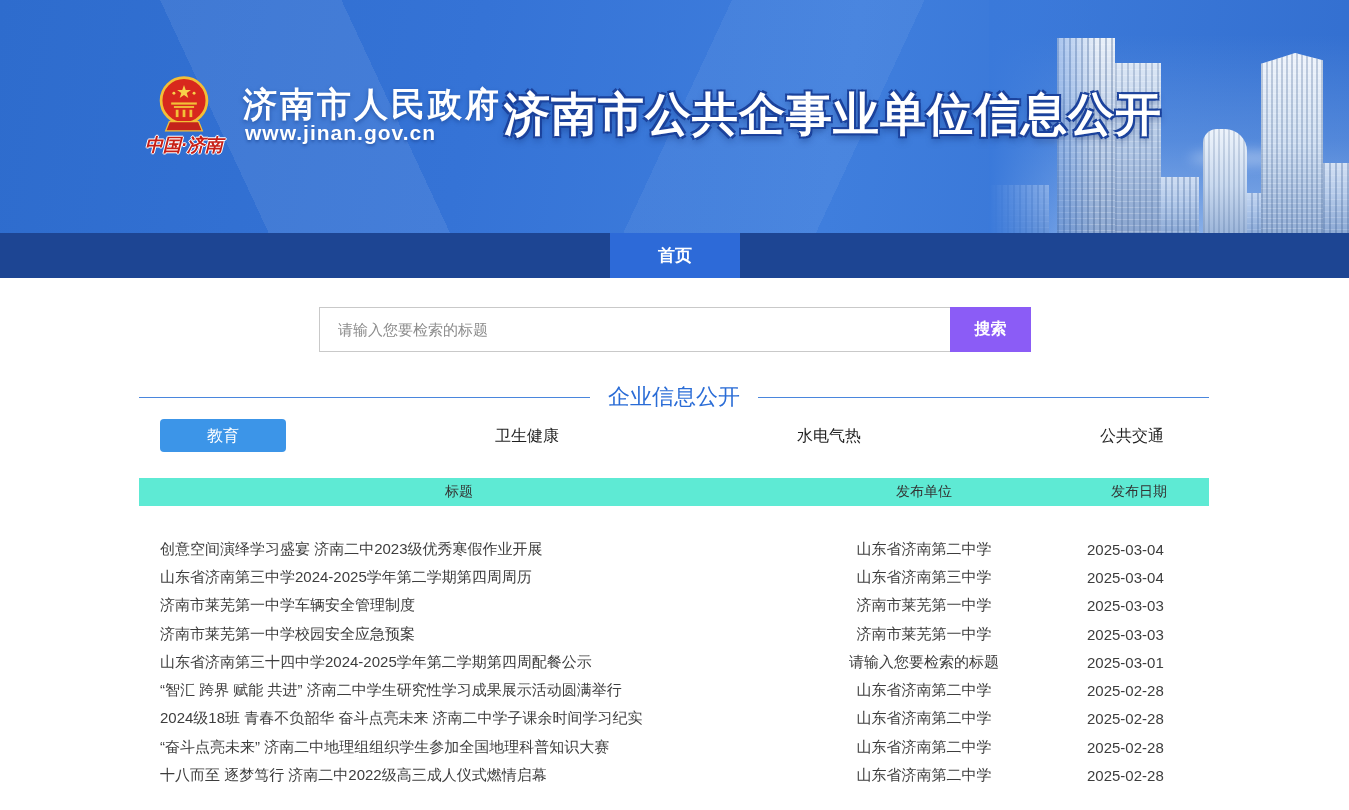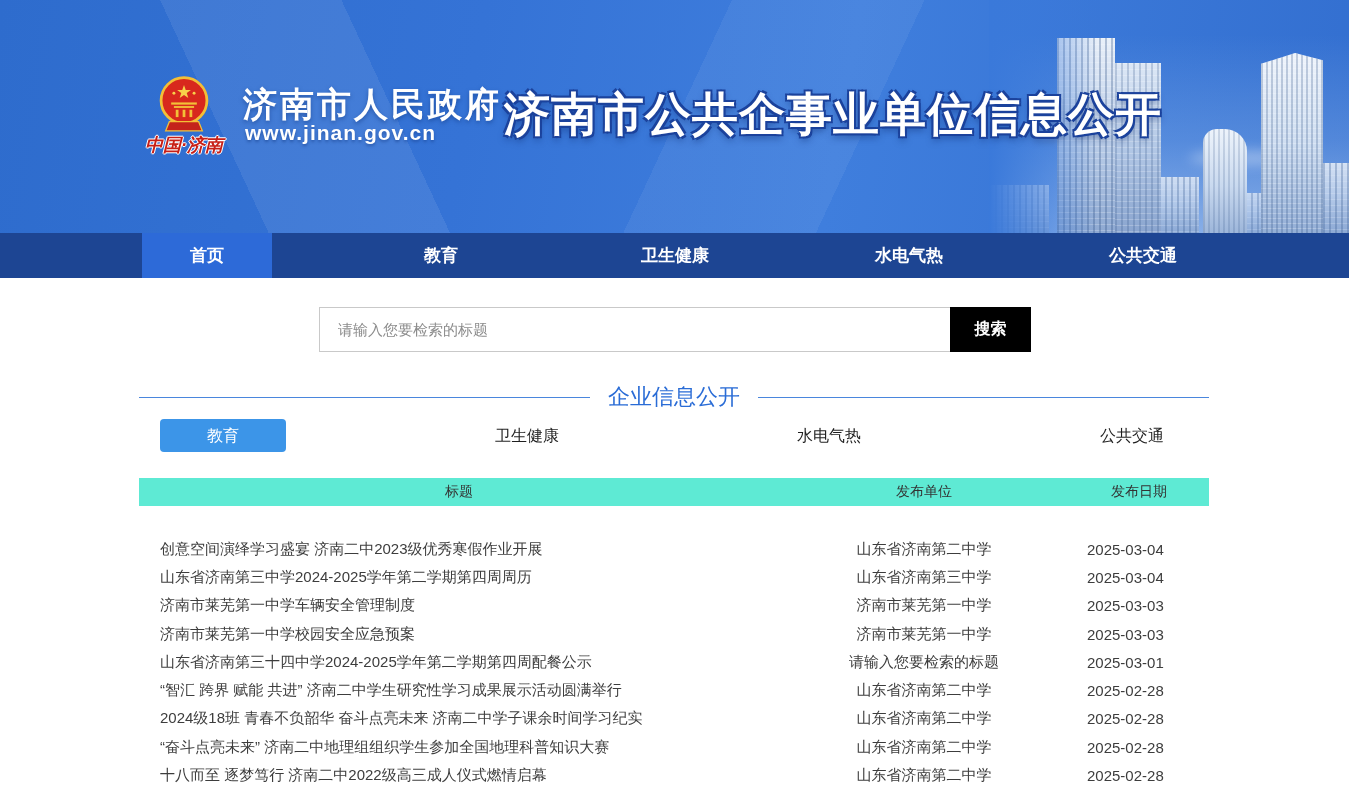--- a/index.html
+++ b/index.html
@@ -56,33 +56,33 @@
   .site-name { position:absolute; left:243px; top:82px; font-size:34px; font-weight:bold; color:#fff;
     letter-spacing:3px; text-shadow:0 2px 4px rgba(18,56,130,.55); }
   .site-url { position:absolute; left:245px; top:121px; font-size:21px; font-weight:bold; color:#fff;
     letter-spacing:1px; text-shadow:0 2px 3px rgba(18,56,130,.5); }
   .banner-title { position:absolute; left:504px; top:84px; font-size:46px; font-weight:bold; color:#fff;
     letter-spacing:1px; white-space:nowrap;
     text-shadow:-2px -2px 0 #1b429c, 2px -2px 0 #1b429c, -2px 2px 0 #1b429c, 2px 2px 0 #1b429c, 0 4px 7px rgba(12,42,110,.55); }
 
   
   .nav { position:absolute; top:233px; left:0; width:1349px; height:45px; background:#1d4593; }
-  .nav-inner { position:absolute; left:90px; top:0; width:1170px; height:45px; display:flex; }
+  .nav-inner { position:absolute; left:90px; top:0; width:1170px; height:45px; display:flex;flex-direction:column; }
   .nav-item { flex:1; display:flex; justify-content:center; color:#fff; font-size:17px; font-weight:bold; cursor:pointer; }
   .nav-box { display:block; height:45px; line-height:45px; padding:0 48px; white-space:nowrap; }
   .nav-item.active .nav-box { background:#2d6ad8; }
 
   
   .content { position:absolute; top:278px; left:139px; width:1070px; height:532px; }
 
   .search-row { position:absolute; top:29px; left:180px; width:712px; height:45px; display:flex; }
   .search-input { width:676px; height:45px; border:1px solid #c9c9c9; border-right:none; outline:none;
     padding:0 18px; font-size:15px; color:#333; font-family:inherit; }
   .search-input::placeholder { color:#8c8c8c; }
-  .search-btn { width:87px; height:45px; background:#000000; color:#fff; border:none;
+  .search-btn { width:87px; height:45px; background:#8b5cf6; color:#fff; border:none;
     font-size:16px; font-weight:bold; cursor:pointer; font-family:inherit; }
 
   .section-head { position:absolute; top:106px; left:0; width:1070px; height:26px;
     display:flex; align-items:center; }
   .section-head .line { flex:1; height:1px; background:#4a86dd; }
   .section-title { padding:0 18px; font-size:22px; color:#2a6cd6; white-space:nowrap; }
 
   .tabs { position:absolute; top:141px; left:0; width:1070px; height:33px; }
   .tab { position:absolute; top:0; height:33px; line-height:33px; font-size:16px; color:#1f1f1f;
     cursor:pointer; white-space:nowrap; }

